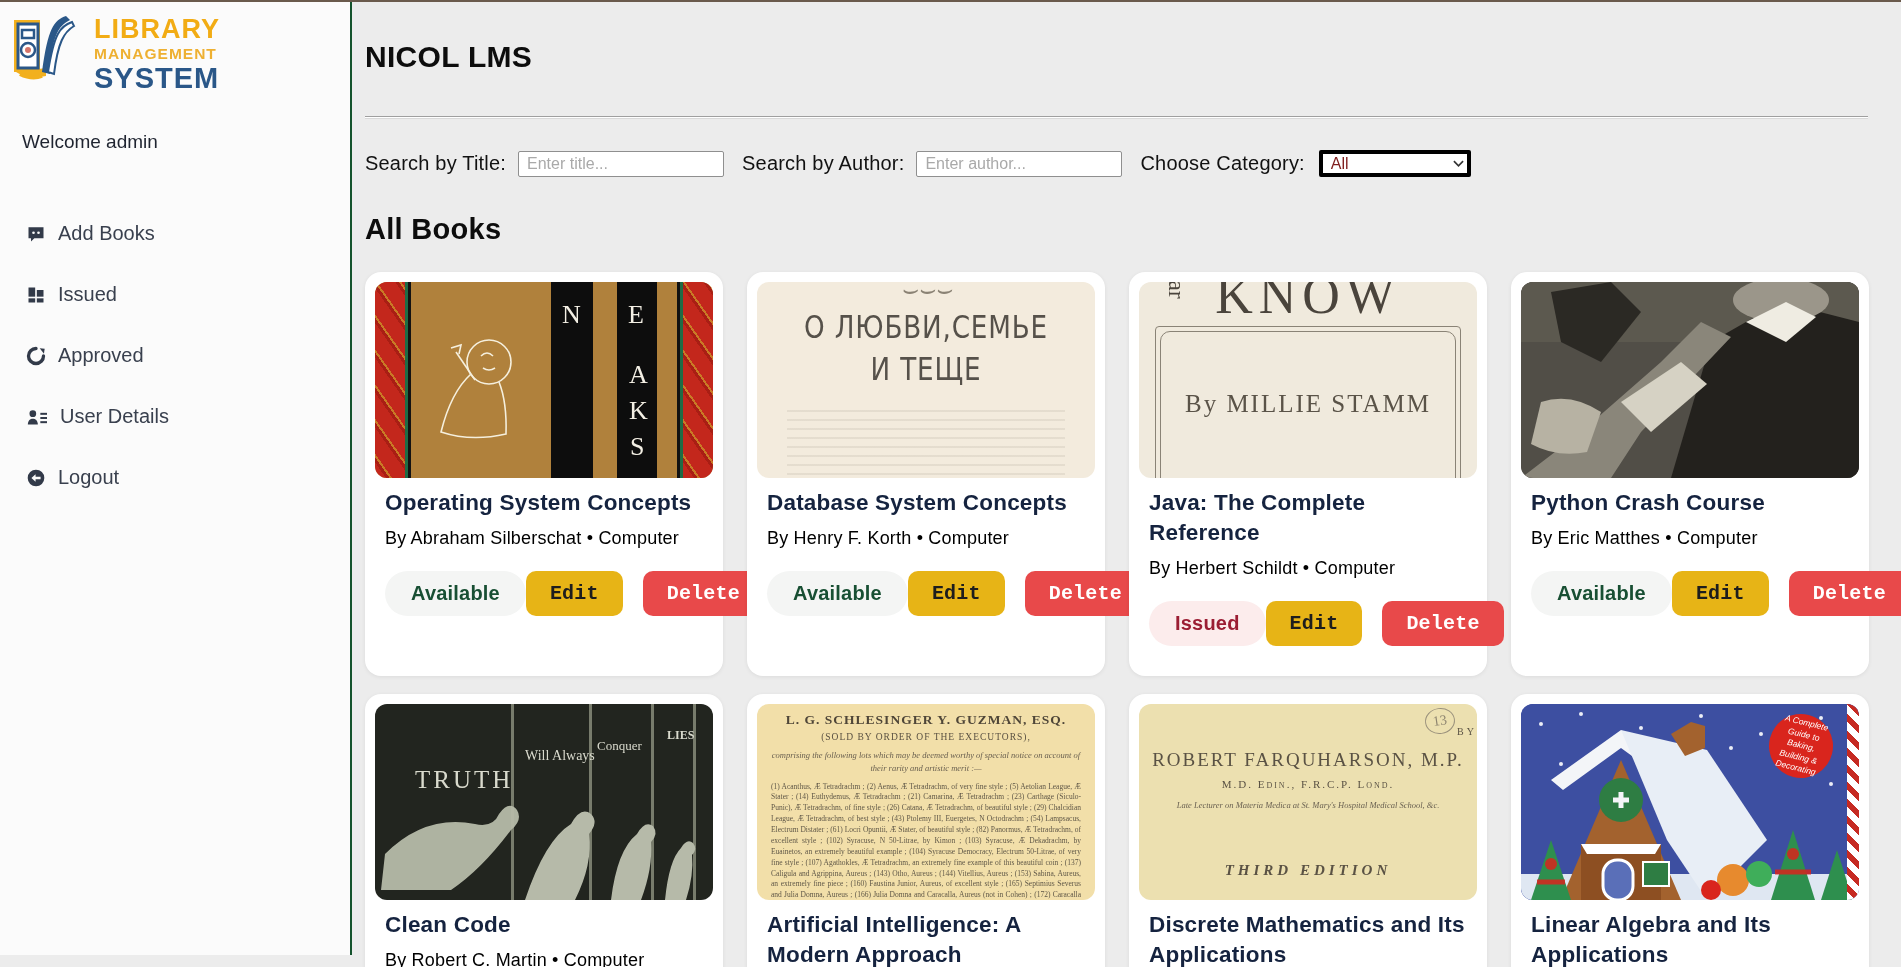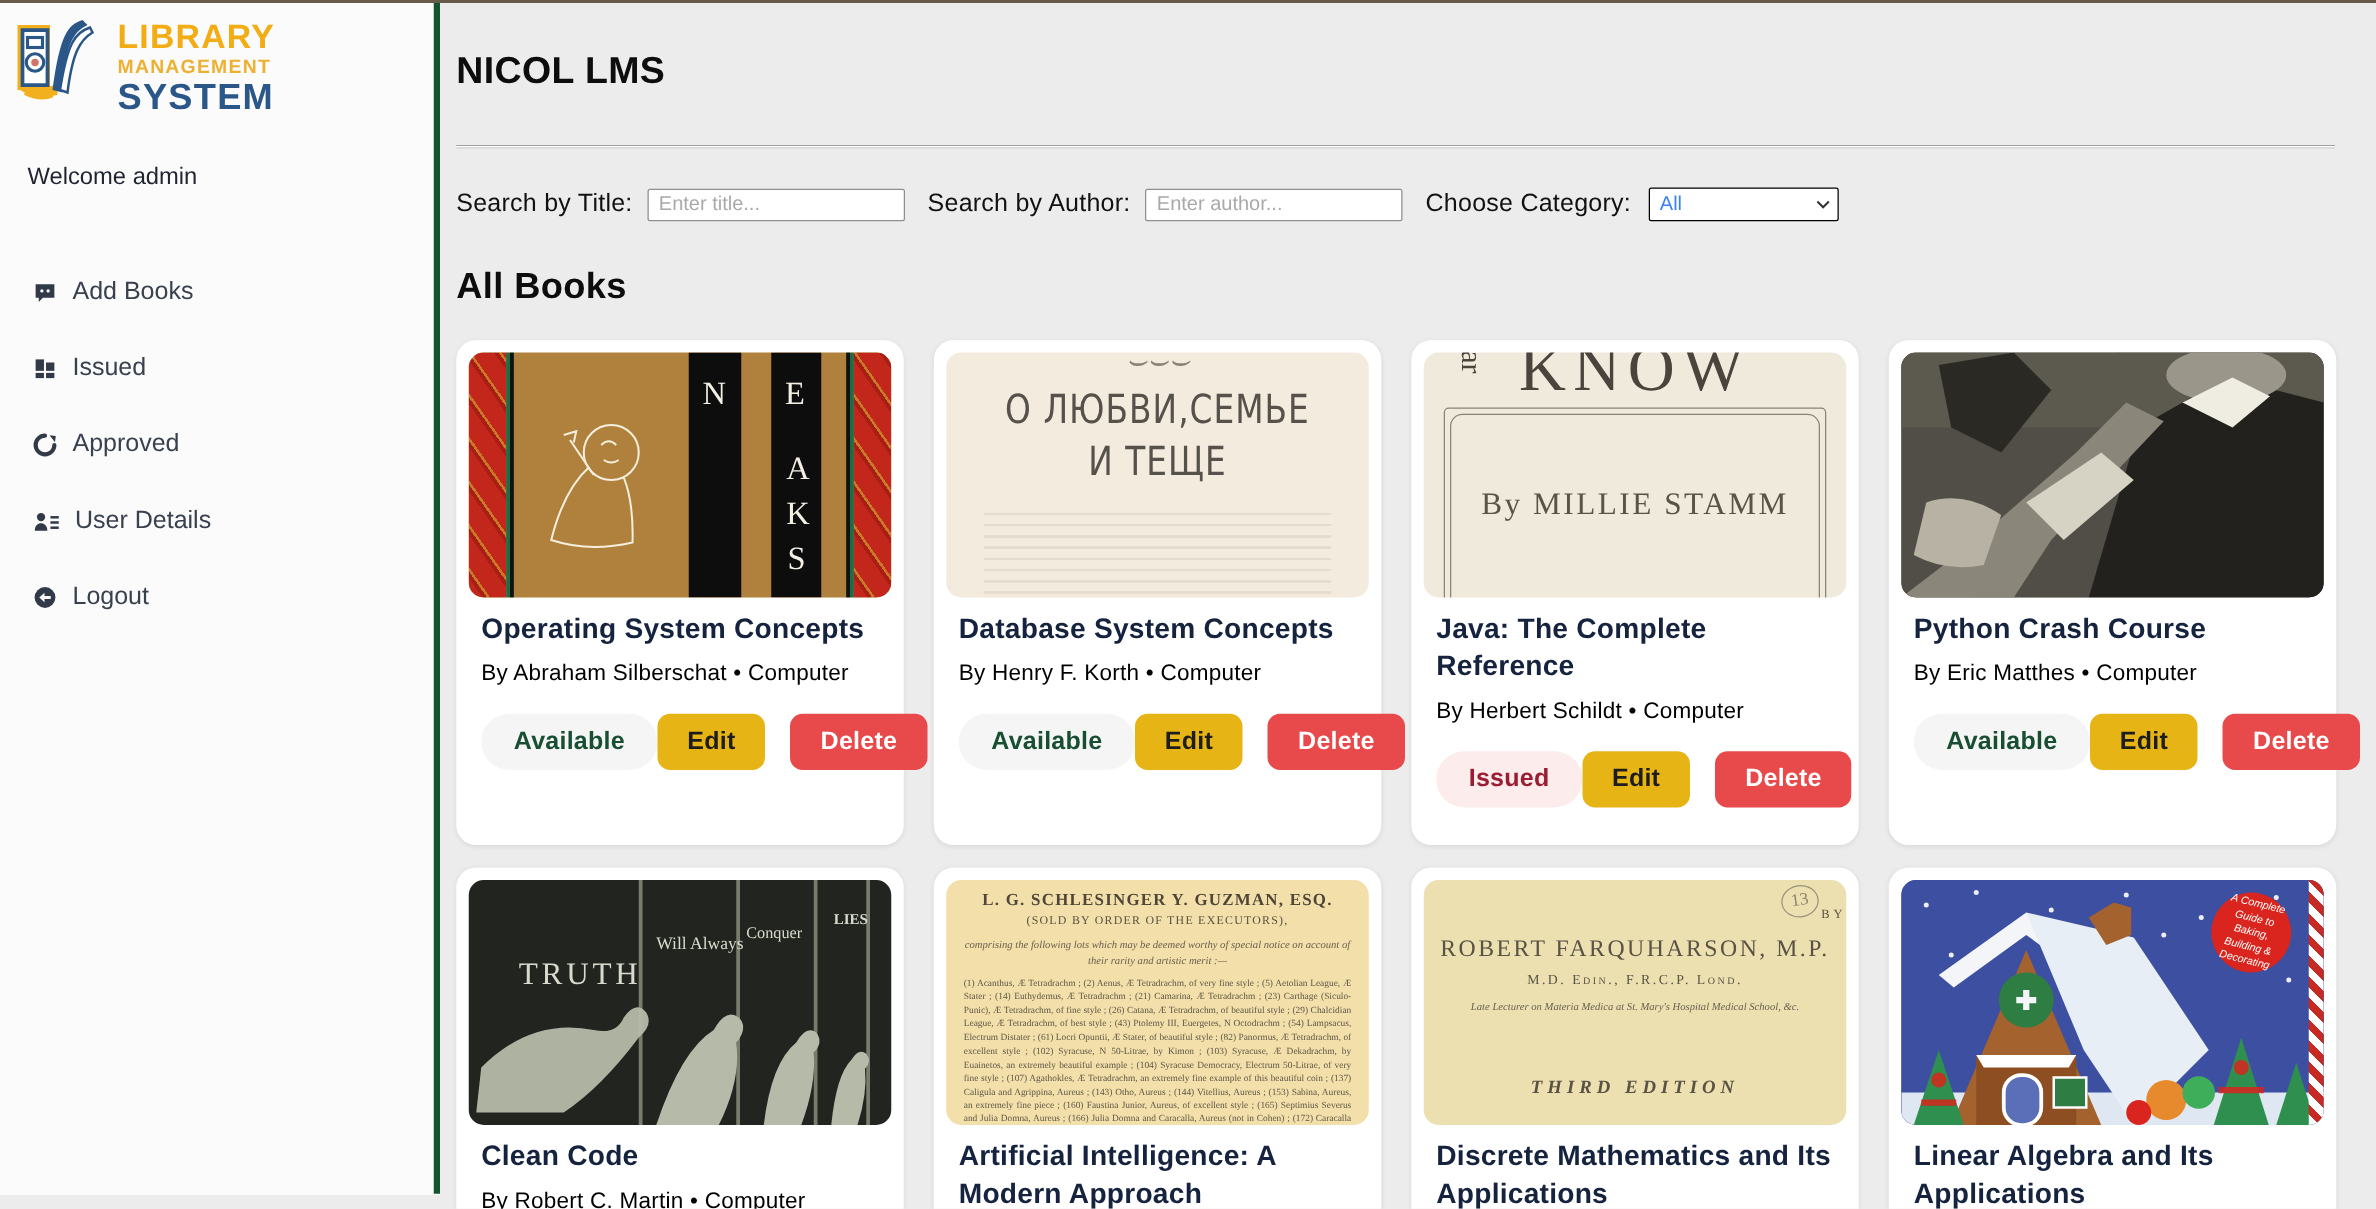--- a/index.html
+++ b/index.html
@@ -2,21 +2,21 @@
 <html><head>
 <meta charset="utf-8">
 <style>
   * { margin:0; padding:0; box-sizing:border-box; }
   html,body { width:1901px; height:967px; overflow:hidden; background:#ececec;
               font-family:"Liberation Sans", sans-serif; }
   .top-edge { position:fixed; top:0; left:0; width:100%; height:2px; background:#6a5a4c; z-index:50; }
 
   
   .sidebar { position:fixed; left:0; top:2px; bottom:12px; width:352px; background:#fbfbfb;
-             border-right:5px solid #14532d; z-index:10; }
+             border-right:2px solid #14532d; z-index:10; }
   .logo { display:flex; align-items:flex-start; gap:8px; padding:8px 6px 0 8px; }
   .logo svg { flex:0 0 auto; }
   .logo-text { padding-top:6px; line-height:1; }
   .logo-line1 { color:#f2ac14; font-weight:800; font-size:27px; letter-spacing:1px; }
   .logo-line2 { color:#eeb031; font-weight:800; font-size:15.5px; letter-spacing:1px; margin-top:3px; }
   .logo-line3 { color:#2a5788; font-weight:800; font-size:29px; letter-spacing:1px; margin-top:2px; }
   .welcome { font-size:19px; color:#1f2430; padding:38px 0 0 22px; }
   .nav { margin-top:56px; list-style:none; }
   .nav-item { display:flex; align-items:center; gap:12px; height:50px; margin:11px 8px 11px 10px;
               padding:0 14px; font-size:20px; color:#39404e; cursor:pointer; border:2px solid transparent;
@@ -29,38 +29,38 @@
   .page-title { font-size:30px; font-weight:800; color:#0d0d0d; letter-spacing:.3px; }
   hr.rule { border:none; height:3px; margin-top:42px;
             background:linear-gradient(#9f9f9f 0 1px, #ffffff 1px 2px, #d9d9d9 2px 3px); }
   .filters { display:flex; align-items:center; margin-top:31px; }
   .filters label { font-size:20px; color:#111; letter-spacing:.2px; }
   .filters input { width:206px; height:26px; margin:0 18px 0 12px; border:1px solid #8f8f8f;
                    background:#fff; font-size:16px; padding:0 8px; color:#333; border-radius:2px; }
   .filters input::placeholder { color:#a9a9a9; }
   .select-wrap { position:relative; margin-left:14px; }
   .select-wrap select { appearance:none; -webkit-appearance:none; width:152px; height:27px;
-                        border:1px solid #000000; background:#fff; font-size:16px; padding:0 24px 0 8px;
-                        color:#3b82f6; border-radius:2px; }
+                        border:4px solid #000000; background:#fff; font-size:16px; padding:0 24px 0 8px;
+                        color:#7f1d1d; border-radius:2px; }
   .select-wrap .chev { position:absolute; right:7px; top:8px; pointer-events:none; }
   .section-title { font-size:29px; font-weight:800; color:#0d0d0d; margin-top:36px; letter-spacing:.3px; }
 
   
   .grid { margin-top:26px; display:grid; grid-template-columns:repeat(4,358px); column-gap:24px; row-gap:18px; }
   .card { background:#fff; border-radius:16px; padding:10px; box-shadow:0 1px 4px rgba(0,0,0,.07); }
   .cover { position:relative; width:338px; height:196px; border-radius:12px; overflow:hidden; }
   .card-body { padding:10px 8px 10px 10px; }
   .book-title { font-size:22.5px; line-height:30px; font-weight:700; color:#15233f; margin-top:0; letter-spacing:.2px; }
   .book-author { font-size:18px; color:#000000; margin-top:10px; letter-spacing:.2px; }
   .actions { display:flex; align-items:center; margin-top:22px; padding-bottom:10px; }
   .status { font-size:20px; font-weight:700; padding:11px 26px; border-radius:26px; letter-spacing:.2px; }
   .status:empty { display:none; }
   .status.available { color:#184f33; background:#f4f5f4; }
   .status.issued { color:#9b1d33; background:#fcecec; }
-  .btn { border:none; cursor:pointer; font-family:Liberation Sans, sans-serif; font-size:20px; font-weight:700;
+  .btn { border:none; cursor:pointer; font-family:Liberation Mono, monospace; font-size:20px; font-weight:700;
          padding:11px 24px; border-radius:10px; letter-spacing:.2px;text-align:right; }
   .btn.edit { background:#e7b416; color:#1d1d1d; margin-left:auto; }
   .btn.delete { background:#e8494a; color:#fff; margin-left:20px; }
 
   
   
   .cover-os { background:#b0813c; }
   .cover-os .edge { position:absolute; top:0; bottom:0; width:30px;
      background:repeating-linear-gradient(55deg,#c3271c 0 9px,#a91e14 9px 12px,#c97a26 12px 14px,#c3271c 14px 20px); }
   .cover-os .edge.l { left:0; } .cover-os .edge.r { right:0; }

